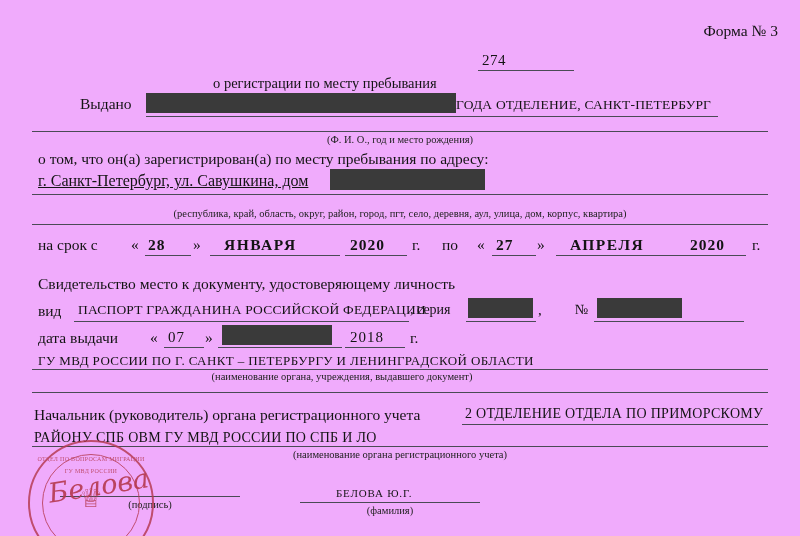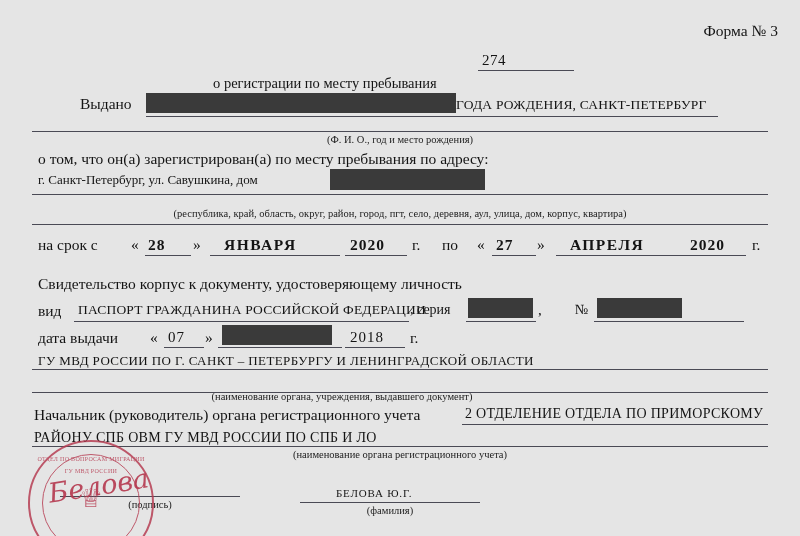--- a/index.html
+++ b/index.html
@@ -12,21 +12,21 @@
     background: #ffffff;
     font-family: "Liberation Serif", serif;
     color: #1a1a1a;
     overflow: hidden;
     position: relative;
   }
   .page {
     position: relative;
     width: 800px;
     height: 536px;
-    background: #e5e5e5;
+    background: #f0abfc;
   }
   .line {
     position: absolute;
     border-bottom: 1px solid #4a4a55;
     height: 0;
   }
   .redact {
     position: absolute;
     background: #3a3a3a;
   }
@@ -75,21 +75,22 @@
   #cap-fio {
     top: 134px; left: 0; width: 800px;
     font-size: 10.5px;
   }
   #line-text-1 {
     top: 150px; left: 38px;
     font-size: 15.5px;
   }
   #addr-line {
     top: 172px; left: 38px;
-    font-size: 13px;
+    font-size: 16px;
+    text-decoration: underline;
   }
   #cap-addr {
     top: 208px; left: 0; width: 800px;
     font-size: 10.5px;
   }
   
   .term { font-size: 15.5px; position: absolute; top: 236px; }
   #term-label { left: 38px; }
   #term-q1 { left: 131px; }
   #term-day-from { left: 148px; font-weight: bold; letter-spacing: 1px;}
@@ -116,21 +117,21 @@
   #doc-num-label { top: 302px; left: 575px; font-size: 14px; }
 
   #issue-date-label { top: 329px; left: 38px; font-size: 15.5px; }
   #issue-q1 { top: 329px; left: 150px; font-size: 15.5px; }
   #issue-day { top: 329px; left: 168px; font-size: 15px; letter-spacing: 1px;}
   #issue-q2 { top: 329px; left: 205px; font-size: 15.5px; }
   #issue-year { top: 329px; left: 350px; font-size: 15px; letter-spacing: 1px;}
   #issue-g { top: 329px; left: 410px; font-size: 15.5px; }
 
   #authority { top: 353px; left: 38px; font-size: 13px; letter-spacing: .4px; }
-  #cap-authority { top: 391px; left: 0; width: 684px; font-size: 10.5px; }
+  #cap-authority { top: 371px; left: 0; width: 684px; font-size: 10.5px; }
 
   #chief-label { top: 406px; left: 34px; font-size: 15.5px; }
   #chief-org-1 { top: 406px; left: 465px; font-size: 14px; letter-spacing: .3px; }
   #chief-org-2 { top: 430px; left: 34px; font-size: 14px; letter-spacing: .3px; }
   #cap-reg-org { top: 449px; left: 0; width: 800px; font-size: 10.5px; }
 
   #cap-signature { top: 499px; left: 60px; width: 180px; font-size: 10.5px; }
   #surname { top: 487px; left: 336px; font-size: 11px; letter-spacing: .8px; }
   #cap-surname { top: 505px; left: 300px; width: 180px; font-size: 10.5px; }
 
@@ -187,21 +188,21 @@
 <div class="page">
 
   <div class="txt" id="form-no">Форма № 3</div>
 
   <div class="txt" id="doc-number">274</div>
   <div class="line" style="left:478px; top:70px; width:96px;"></div>
   <div class="txt" id="doc-subtitle">о регистрации по месту пребывания</div>
 
   <div class="txt" id="label-issued">Выдано</div>
   <div class="redact" style="left:146px; top:93px; width:310px; height:20px;"></div>
-  <div class="txt" id="birth-place">ГОДА РОЖДЕНИЯ, САНКТ-ПЕТЕРБУРГ</div>
+  <div class="txt" id="birth-place">ГОДА ОТДЕЛЕНИЕ, САНКТ-ПЕТЕРБУРГ</div>
   <div class="line" style="left:146px; top:116px; width:572px;"></div>
   <div class="caption" id="cap-fio">(Ф. И. О., год и место рождения)</div>
   <div class="line" style="left:32px; top:131px; width:736px;"></div>
 
   <div class="txt" id="line-text-1">о том, что он(а) зарегистрирован(а) по месту пребывания по адресу:</div>
   <div class="txt" id="addr-line">г. Санкт-Петербург, ул. Савушкина, дом</div>
   <div class="redact" style="left:330px; top:169px; width:155px; height:21px;"></div>
   <div class="line" style="left:32px; top:194px; width:736px;"></div>
   <div class="caption" id="cap-addr">(республика, край, область, округ, район, город, пгт, село, деревня, аул, улица, дом, корпус, квартира)</div>
   <div class="line" style="left:32px; top:224px; width:736px;"></div>
@@ -220,21 +221,21 @@
   <div class="txt term" id="term-q3">«</div>
   <div class="txt term" id="term-day-to">27</div>
   <div class="line" style="left:492px; top:255px; width:44px;"></div>
   <div class="txt term" id="term-q4">»</div>
   <div class="txt term" id="term-month-to">АПРЕЛЯ</div>
   <div class="line" style="left:556px; top:255px; width:128px;"></div>
   <div class="txt term" id="term-year-to">2020</div>
   <div class="line" style="left:684px; top:255px; width:62px;"></div>
   <div class="txt term" id="term-g2">г.</div>
 
-  <div class="txt" id="cert-issued-to">Свидетельство корпус к документу, удостоверяющему личность</div>
+  <div class="txt" id="cert-issued-to">Свидетельство место к документу, удостоверяющему личность</div>
 
   <div class="txt" id="doc-type-label">вид</div>
   <div class="txt" id="doc-type-value">ПАСПОРТ ГРАЖДАНИНА РОССИЙСКОЙ ФЕДЕРАЦИИ</div>
   <div class="line" style="left:74px; top:321px; width:335px;"></div>
   <div class="txt" id="doc-series-label">, серия</div>
   <div class="redact" style="left:468px; top:298px; width:65px; height:20px;"></div>
   <div class="line" style="left:466px; top:321px; width:70px;"></div>
   <div class="txt" id="doc-comma">,</div>
   <div class="txt" id="doc-num-label">№</div>
   <div class="redact" style="left:597px; top:298px; width:85px; height:20px;"></div>

